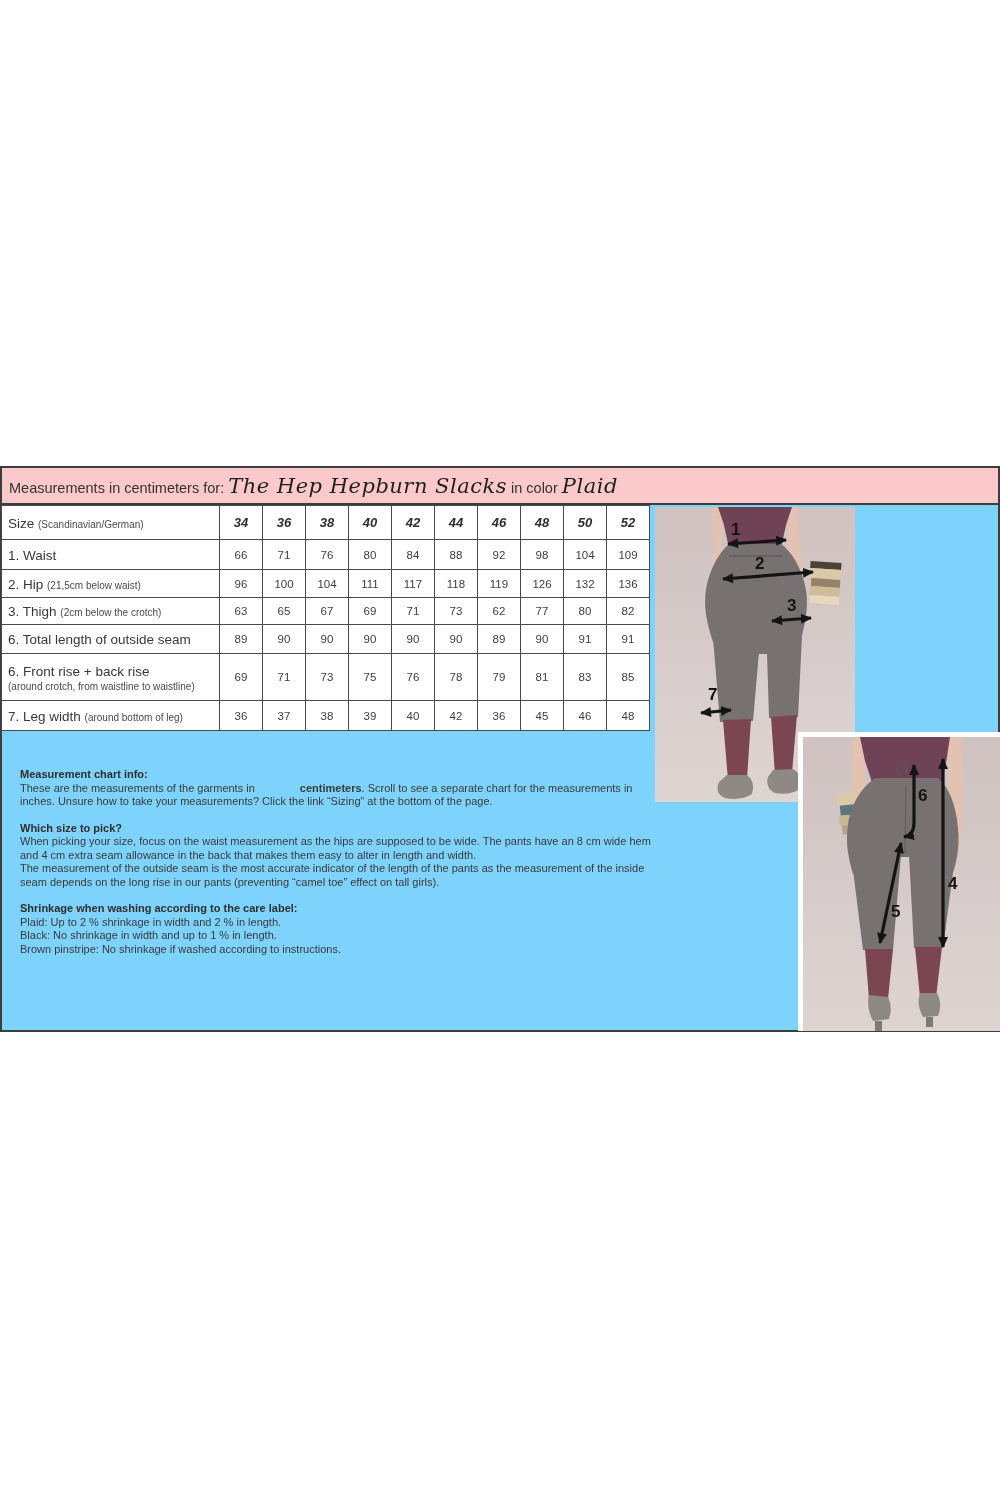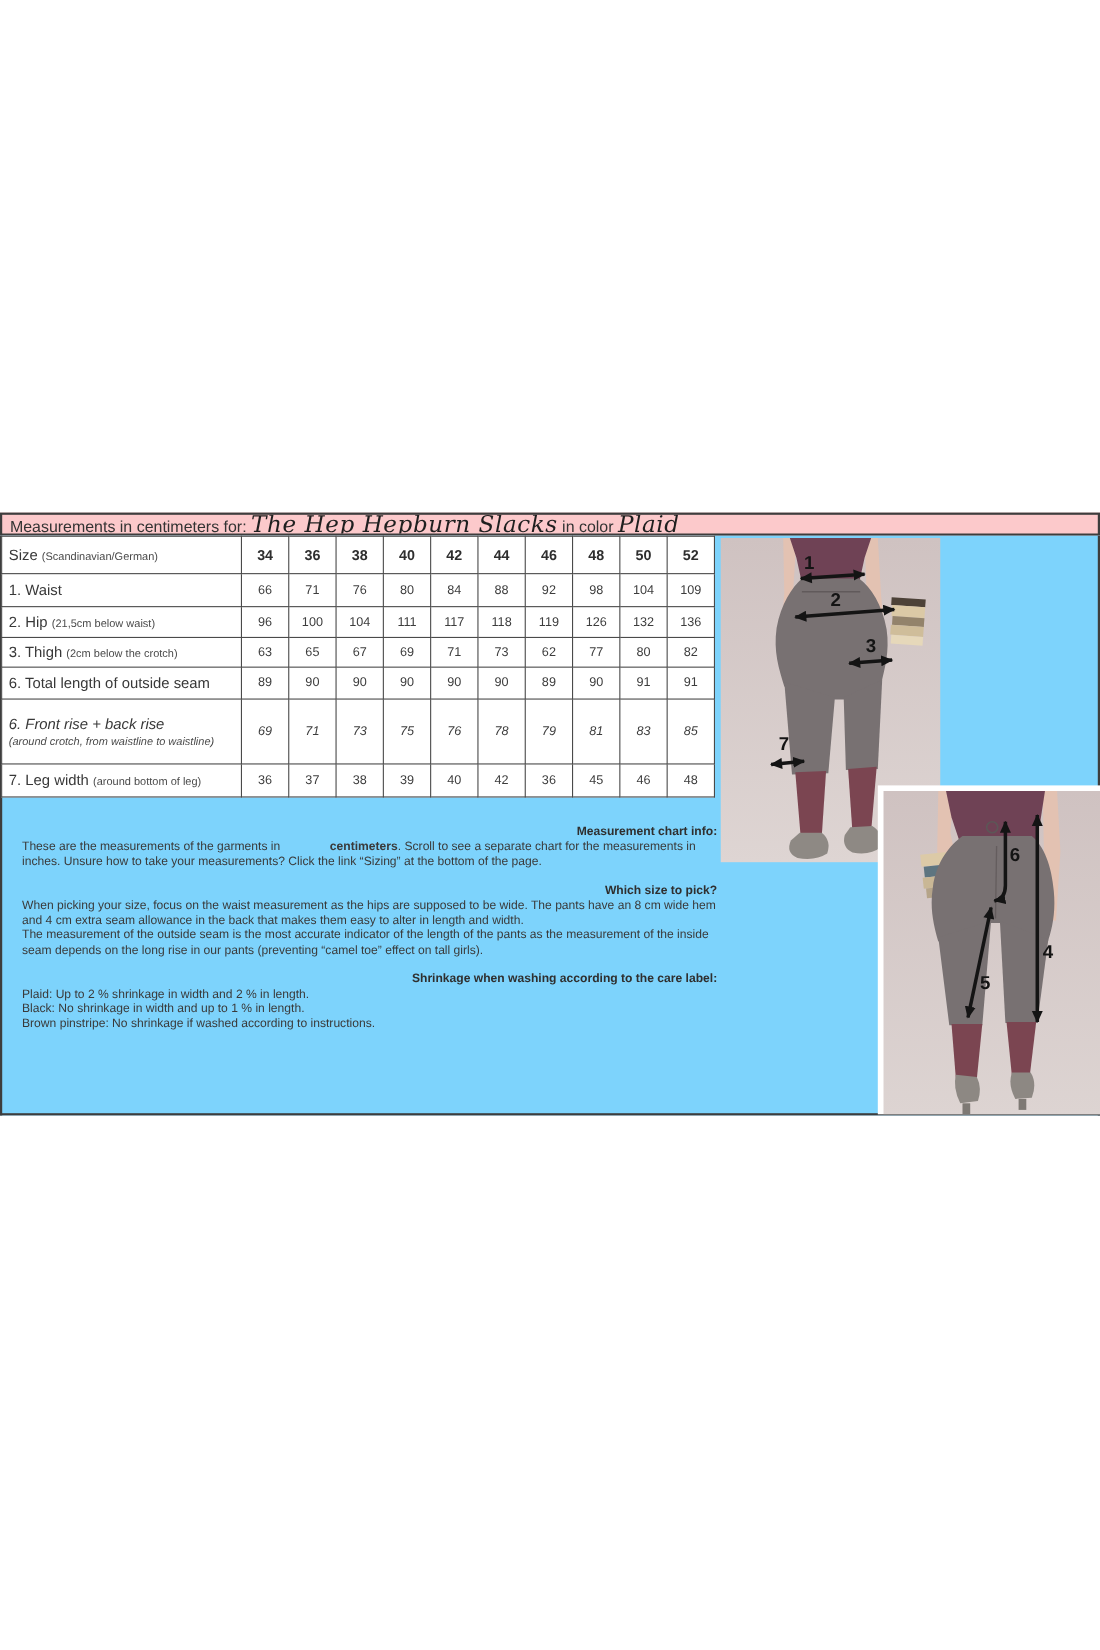--- a/index.html
+++ b/index.html
@@ -6,49 +6,49 @@
   html,body { background:#ffffff; }
   body {
     width:1000px; height:1500px; position:relative;
     font-family:"Liberation Sans", sans-serif; color:#3b3b3b;
     overflow:hidden;
   }
   .panel { position:absolute; left:0; top:466px; width:1000px; }
 
   
   .title-bar {
-    height:21px; background:#fcc9cb; border:2px solid #3d3d3d;
+    height:39px; background:#fcc9cb; border:2px solid #3d3d3d;
     display:flex; align-items:baseline; padding:0 0 0 7px; overflow:hidden;
   }
   .title-bar .inner { align-self:center; white-space:nowrap; }
   .title-text { font-size:14.5px; color:#333333; }
   .script {
     font-family:"DejaVu Serif", serif; font-style:italic;
     font-size:21px; color:#1f1f1f; letter-spacing:0.5px;
   }
 
   .panel-body {
     position:relative; height:527px; background:#7dd3fc;
     border:2px solid #3d3d3d; border-top:none;
   }
 
   
   table.size-table { border-collapse:collapse; position:absolute; top:0; left:-1px; table-layout:fixed; background:#fff; }
   .size-table td, .size-table th { border:1px solid #4a4a4a; vertical-align:middle; }
-  .size-table th.size-col { font-size:13px; font-weight:bold; text-align:center; color:#2e2e2e; }
+  .size-table th.size-col { font-size:13px; font-weight:bold; text-align:center; color:#2e2e2e;font-style:italic; }
   .size-table td.val { font-size:11.5px; text-align:center; color:#3d3d3d; font-weight:normal; }
   .size-table .label-cell { padding:2px 4px 2px 6px; text-align:left; font-weight:normal; }
   .lbl-main { font-size:13.5px; color:#383838; }
   .lbl-note { font-size:10px; color:#4a4a4a; }
   .lbl-note.block { display:block; margin-top:1px; }
 
   
   .info-text { position:absolute; left:18px; top:263px; width:632px; }
   .info-section { margin-bottom:13px; }
-  .info-heading { font-size:11px; font-weight:bold; color:#2f2f2f; line-height:13.5px;text-align:right; }
+  .info-heading { font-size:11px; font-weight:bold; color:#2f2f2f; line-height:13.5px; }
   .info-par { font-size:11px; line-height:13.5px; color:#3a3a3a; }
   .info-par b { font-weight:bold;margin-left:42px; }
 
   
   .photo-front { position:absolute; left:653px; top:2px; width:200px; height:295px; }
   .photo-back  { position:absolute; left:796px; top:227px; width:202px; height:299px;
                  background:#ffffff; padding:5px 0 0 5px; }
   svg { display:block; }
   .arrow-label { font-family:"Liberation Sans", sans-serif; font-size:17px; font-weight:bold; fill:#141414; }
 </style>
@@ -140,21 +140,21 @@
             <td class="val">90</td>
             <td class="val">90</td>
             <td class="val">90</td>
             <td class="val">90</td>
             <td class="val">90</td>
             <td class="val">89</td>
             <td class="val">90</td>
             <td class="val">91</td>
             <td class="val">91</td>
           </tr>
-          <tr style="height: 59px; font-style: italic;">
+          <tr style="height: 47px;">
             <td class="label-cell"><span class="lbl-main">6. Front rise + back rise</span><span class="lbl-note block">(around crotch, from waistline to waistline)</span></td>
             <td class="val">69</td>
             <td class="val">71</td>
             <td class="val">73</td>
             <td class="val">75</td>
             <td class="val">76</td>
             <td class="val">78</td>
             <td class="val">79</td>
             <td class="val">81</td>
             <td class="val">83</td>

